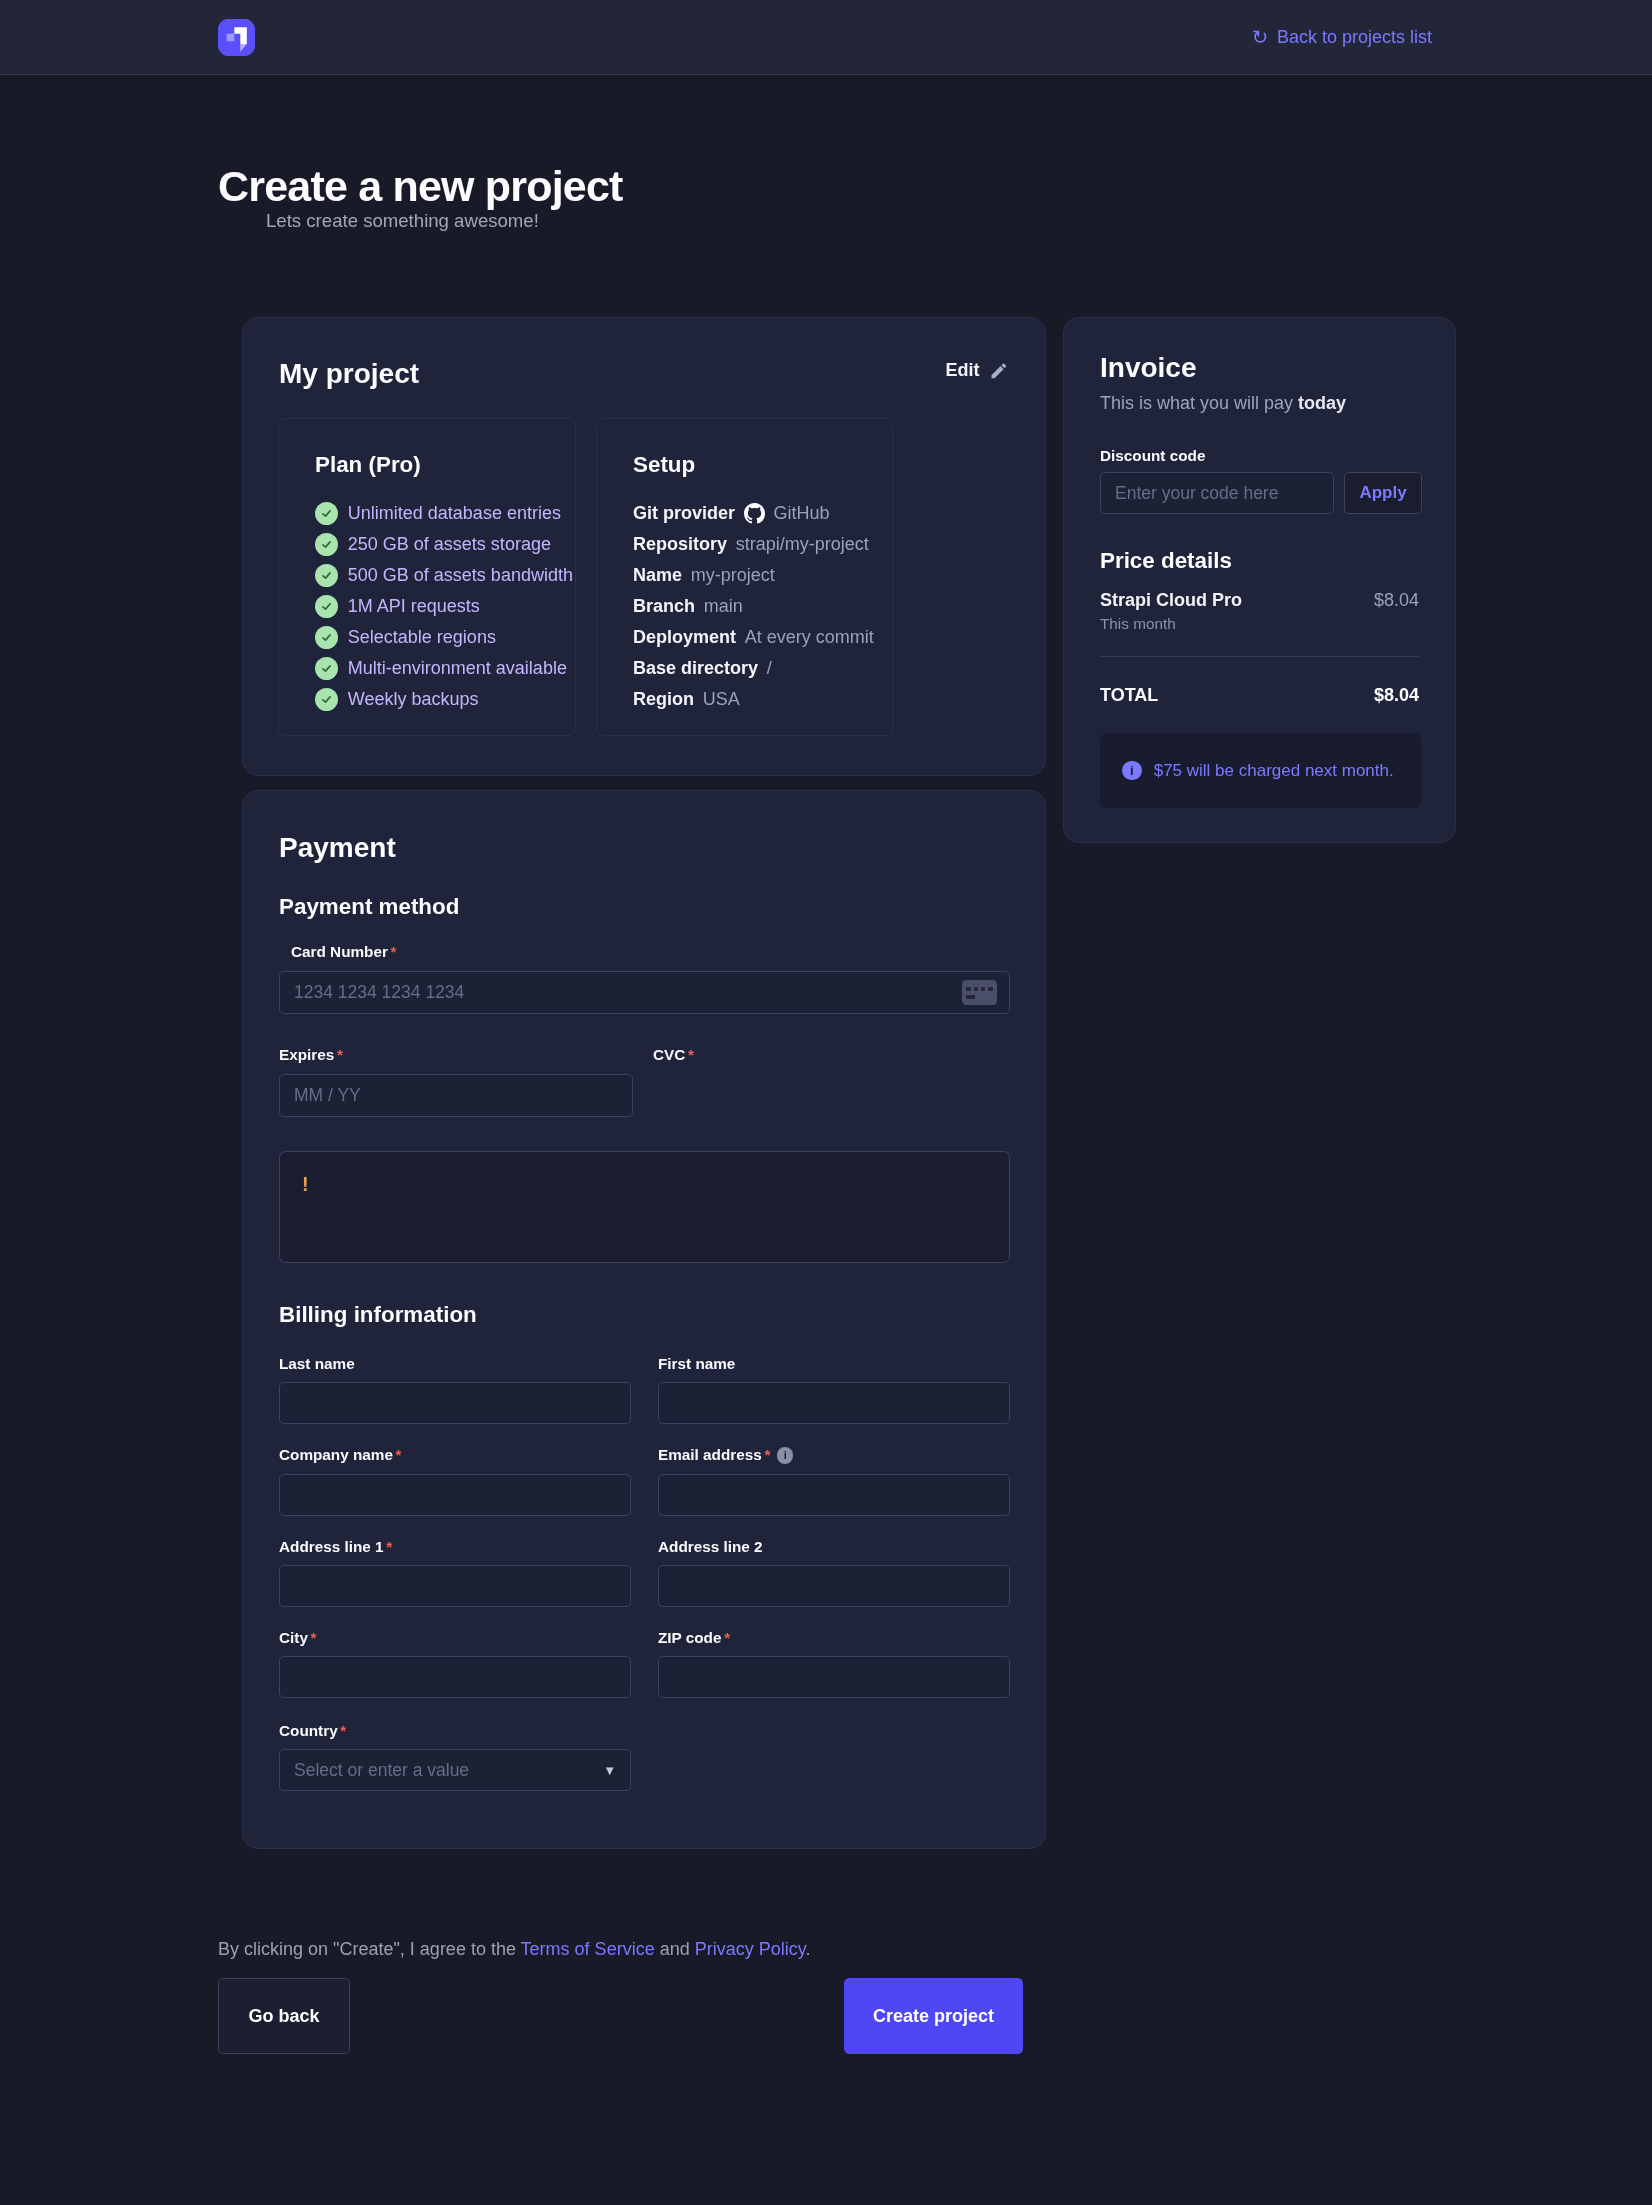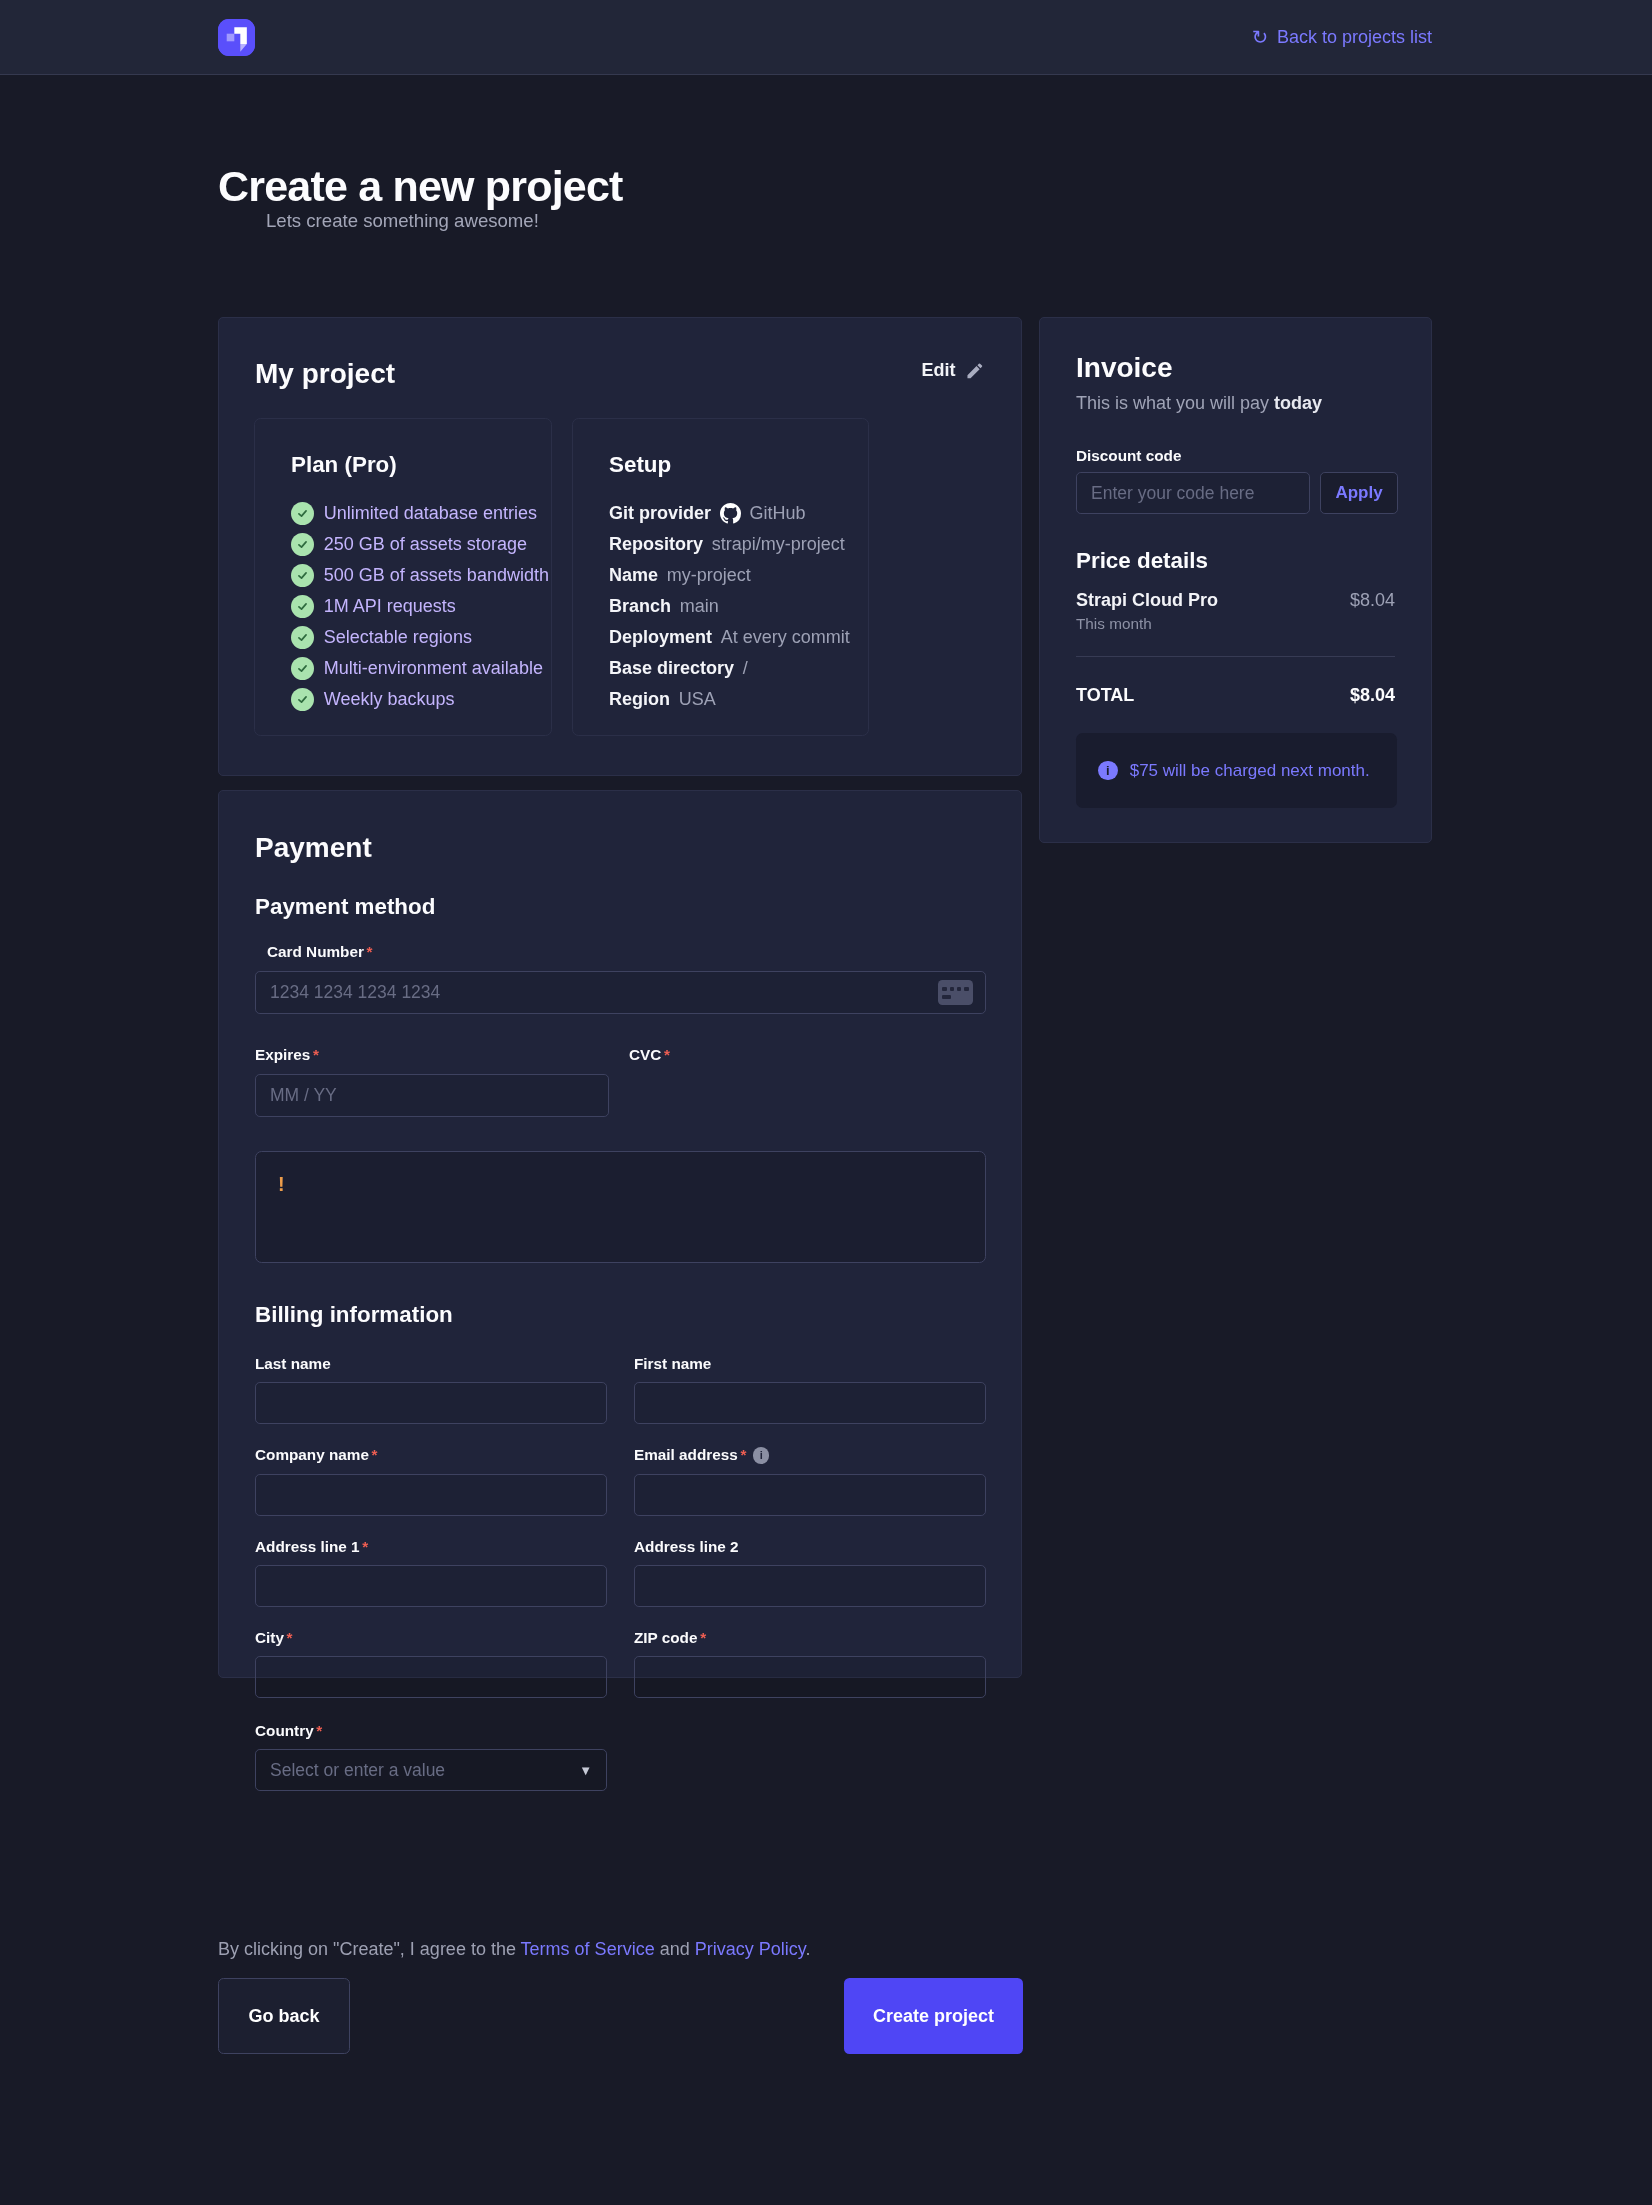--- a/index.html
+++ b/index.html
@@ -15,21 +15,21 @@
         background:#5a4ffb;display:flex;align-items:center;justify-content:center;}
   .back-link{position:absolute;right:220px;top:0;height:75px;display:flex;align-items:center;
              gap:8.7px;color:#7b79ff;font-size:18px;cursor:pointer;}
   .back-glyph{font-size:19.7px;line-height:1;}
 
   
   .h1{font-size:43px;font-weight:bold;color:#fcfcfe;letter-spacing:-0.8px;line-height:1;}
   .subtitle{font-size:18.6px;color:#a3a6b8;line-height:1;}
 
   
-  .card{position:absolute;background:#20243a;border:1.1px solid #2b2f48;border-radius:5px;}
+  .card{position:absolute;background:#20243a;border:1.1px solid #2b2f48;border-radius:16px;margin-left:24px;}
   .inner-box{position:absolute;border:1.1px solid #2b2f48;border-radius:6.6px;}
   .card-h{font-size:28px;font-weight:bold;color:#fcfcfe;line-height:1;}
   .sec-h{font-size:22.4px;font-weight:bold;color:#fcfcfe;line-height:1;}
 
   .edit-btn{display:flex;align-items:center;gap:9.8px;cursor:pointer;}
   .edit-label{font-size:18px;font-weight:bold;color:#f2f3f7;}
 
   
   .feature-row{display:flex;align-items:center;height:31px;gap:9.8px;}
   .check-circle{width:23px;height:23px;border-radius:50%;background:#a9e3ae;flex:0 0 23px;
@@ -246,21 +246,21 @@
     <div class="abs total-amt" style="right:36px;top:367px;">$8.04</div>
 
     <div class="abs note-box" style="left:36px;top:415px;width:321px;height:75px;display:flex;align-items:center;gap:12px;padding:0 22px;">
       <span class="info-circle">
           <span>i</span>
         </span>
       <span class="inv-note-text">$75 will be charged next month.</span>
     </div>
   </div>
 
-  <div class="card" style="left:218px;top:790px;width:804px;height:888px;">
+  <div class="card" style="left:218px;top:790px;width:804px;height:1059px;">
     <div class="abs card-h" style="left:36px;top:43px;">Payment</div>
     <div class="abs sec-h" style="left:36px;top:105px;">Payment method</div>
 
     <div class="abs field-label" style="left:48px;top:153px;">
       <span>Card Number</span>
         <span class="star">*</span>
     </div>
     <div class="abs" style="left:36px;top:180px;width:731px;height:43px;">
       <input class="input" style="height: 43px; padding-right: 60px;" placeholder="1234 1234 1234 1234">
       <div class="cc-icon" style="position:absolute;right:13px;top:8.7px;">

